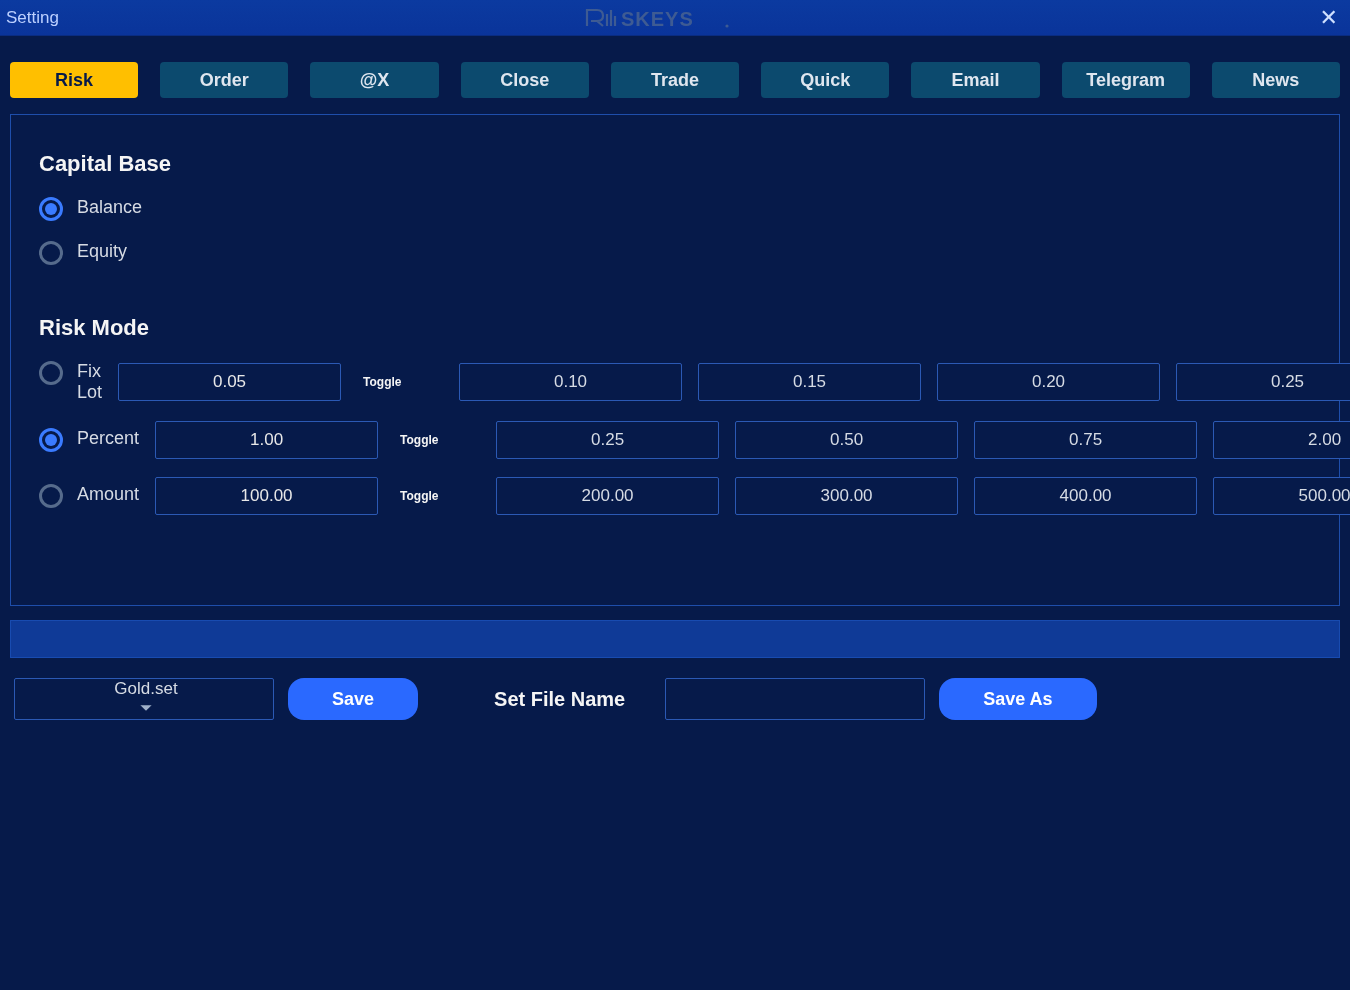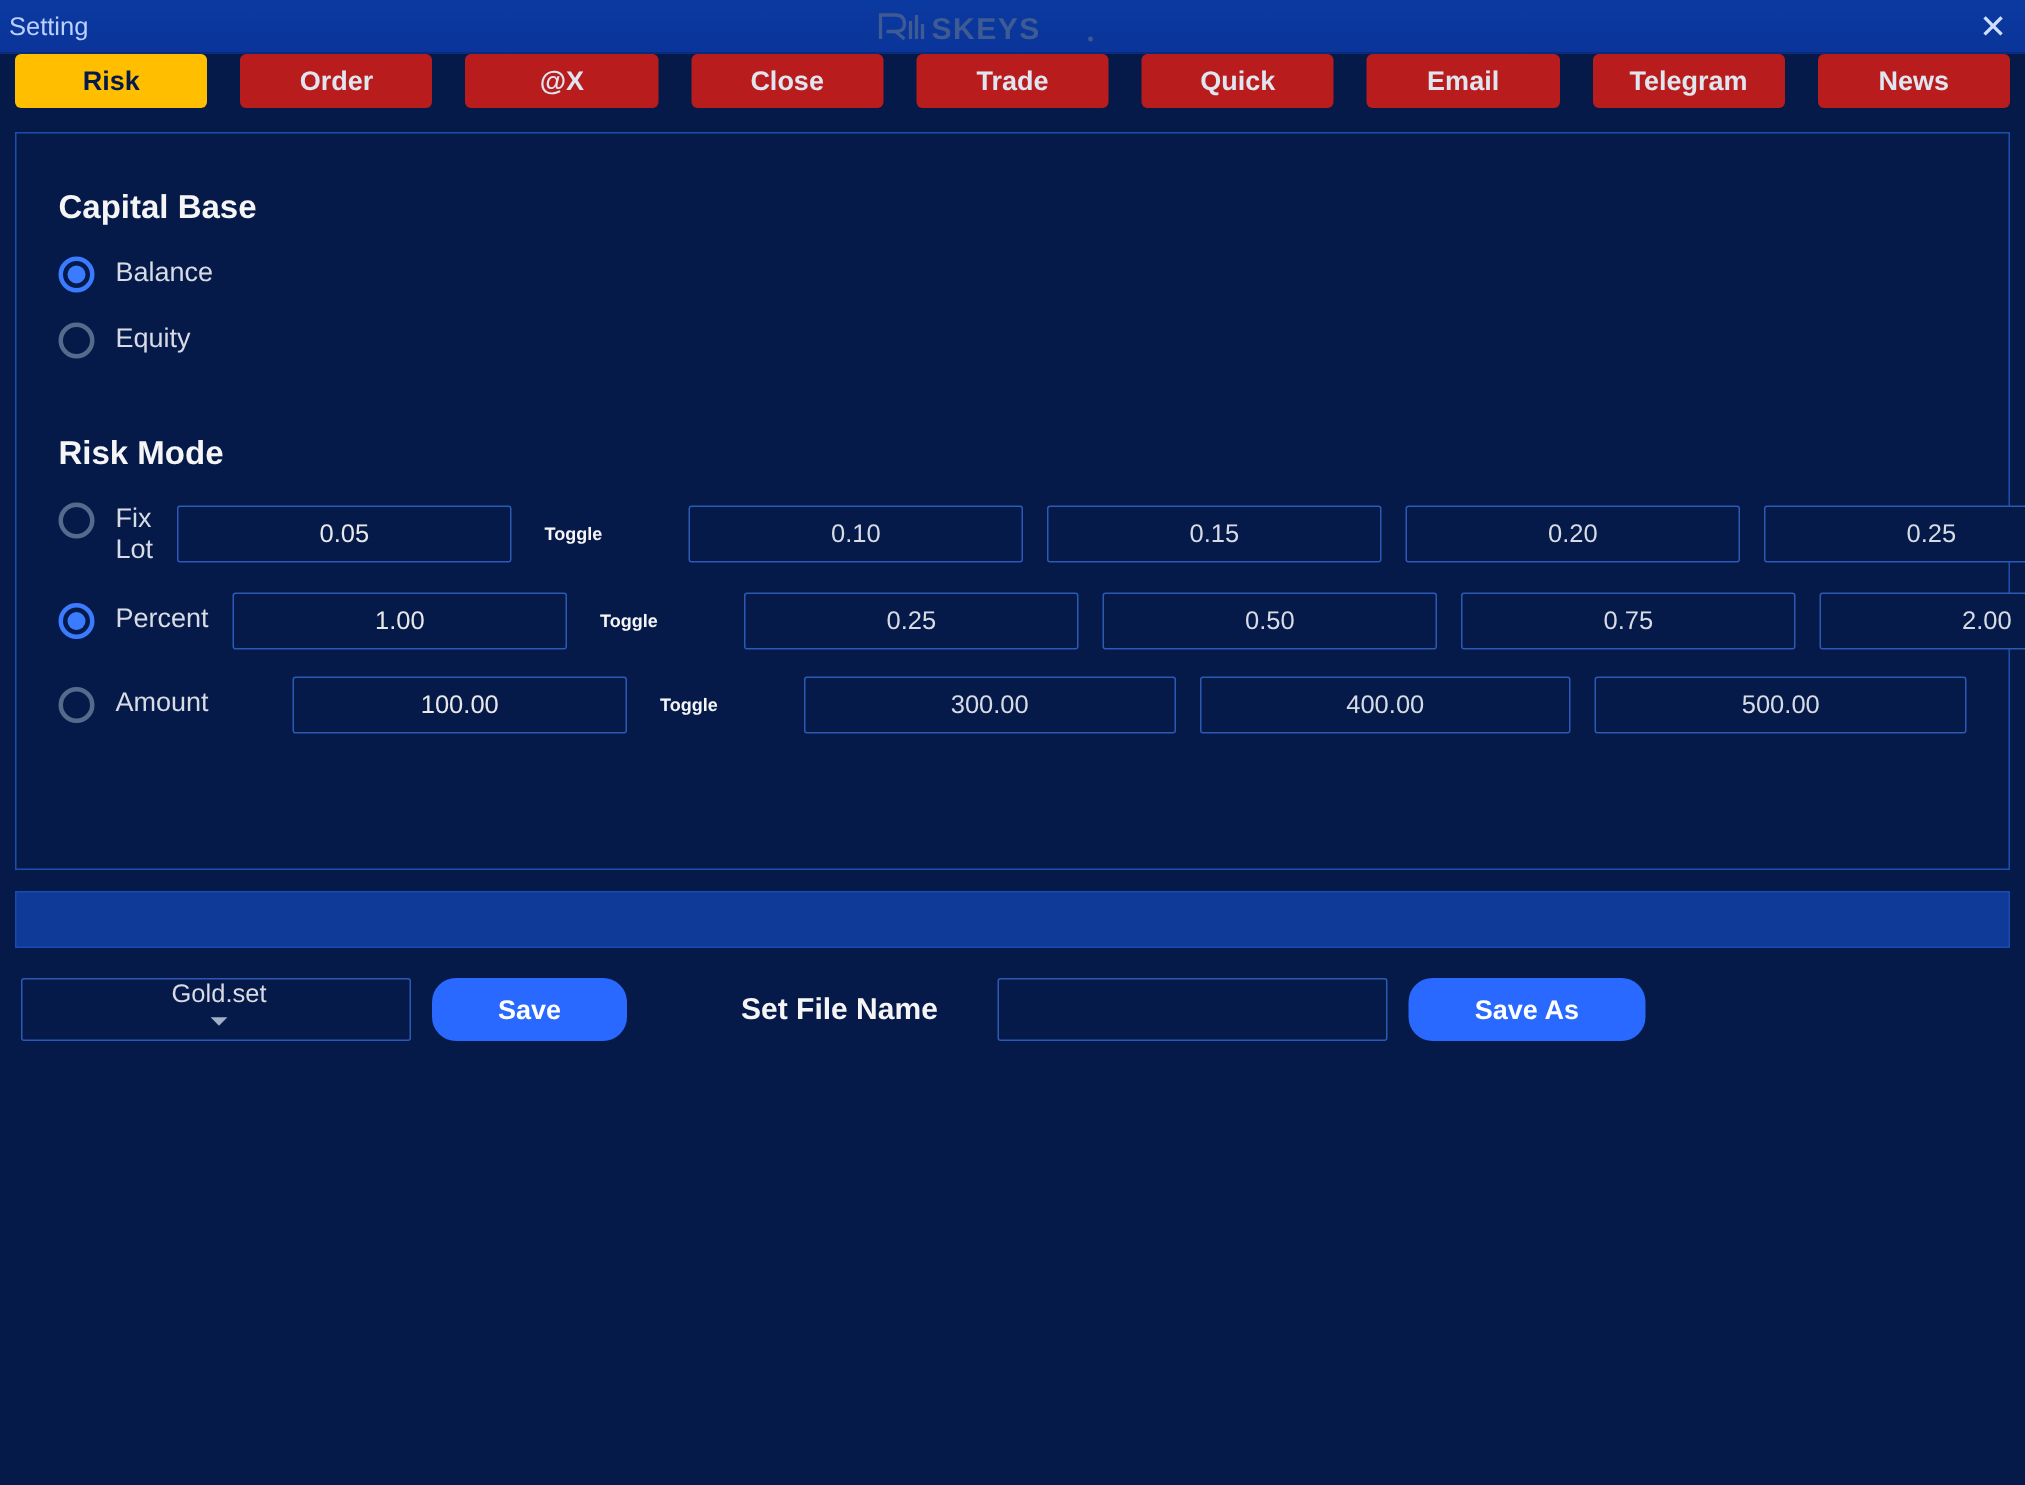--- a/index.html
+++ b/index.html
@@ -39,34 +39,35 @@
     line-height: 1;
     cursor: pointer;
     padding: 2px 6px;
   }
   .window-body {
     padding: 0 10px 10px 10px;
   }
   .tabs-row {
     display: flex;
     gap: 10px;
+    padding-top: 26px;
     padding-bottom: 16px;
   }
   .tab {
     flex: 1 1 0;
     height: 36px;
     border-radius: 4px;
     display: flex;
     align-items: center;
     justify-content: center;
     font-size: 18px;
     font-weight: 600;
     cursor: pointer;
   }
-  .tab-inactive { background: #b91c1c; color: #dfe6ef; margin-left: 12px; }
+  .tab-inactive { background: #0c4a6e; color: #dfe6ef; margin-left: 12px; }
   .tab-active   { background: #ffbf00; color: #061a4a; }
 
   .main-panel {
     border: 1px solid #1e4eab;
     background: #061a4a;
     height: 492px;
     padding: 36px 28px 20px 28px;
   }
   .section-title {
     font-size: 22px;
@@ -315,20 +316,21 @@
 
         <div class="mode-line">
           <div class="radio-row">
             <span class="radio-outer">
                 <span class="radio-inner"></span>
               </span>
             <span class="radio-label">Amount</span>
           </div>
           <input class="val-box" value="100.00" style="">
           <span class="toggle-label">Toggle</span>
+          <input class="preset-box" value="200.00" style="">
           <input class="preset-box" value="300.00" style="">
           <input class="preset-box" value="400.00" style="">
           <input class="preset-box" value="500.00" style="">
 
         </div>
 
       </div>
     </div>
 
   </div>

